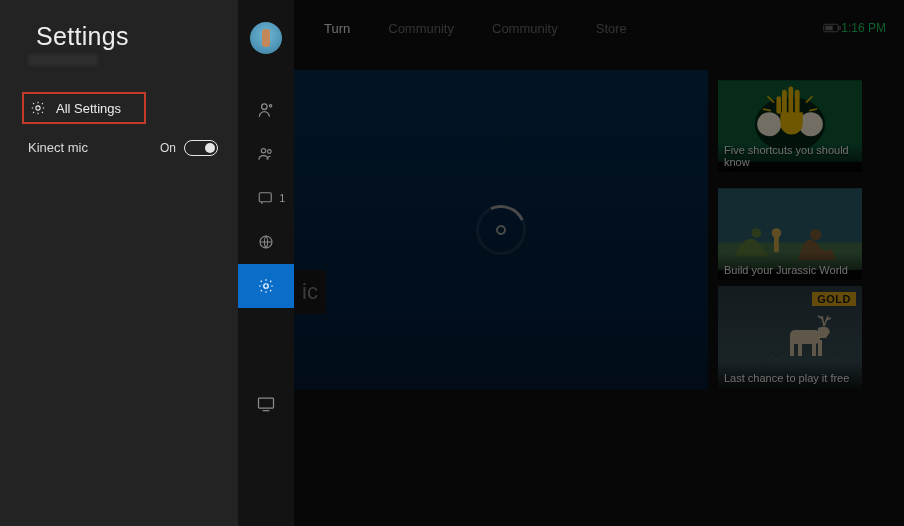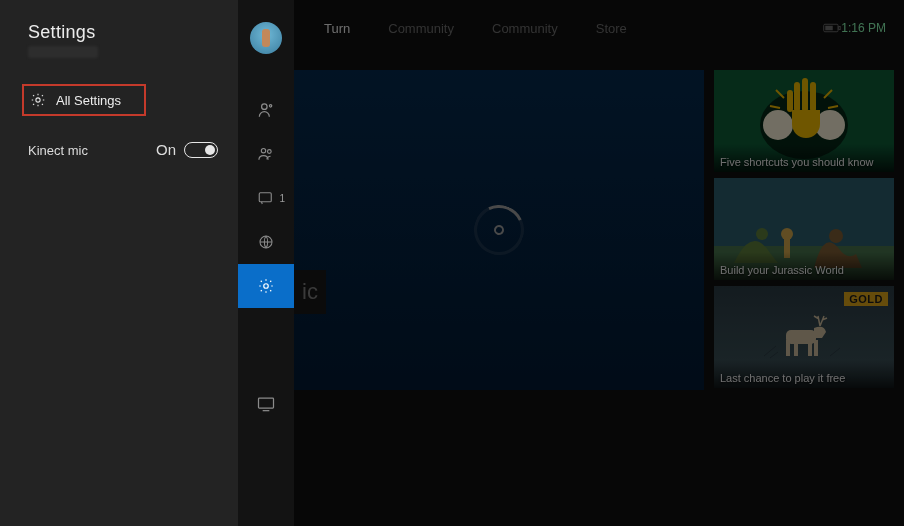--- a/index.html
+++ b/index.html
@@ -1,62 +1,62 @@
 <!DOCTYPE html>
 <html><head>
 <meta charset="utf-8">
 <style>
   * { box-sizing: border-box; margin: 0; padding: 0; }
   html, body { width: 904px; height: 526px; font-family: "Segoe UI", Arial, sans-serif; background: #0a0a0a; overflow: hidden; }
   .root { display: flex; width: 100%; height: 100%; }
 
   
   .settings-panel { width: 238px; height: 100%; background: #232323; color: #ededed; padding: 22px 0 0 0; position: relative; }
-  .settings-title { font-size: 18px; font-weight: 300; padding-left: 28px; letter-spacing: 0.3px; }
+  .settings-title { font-size: 25px; font-weight: 300; padding-left: 36px; letter-spacing: 0.3px; }
   .settings-sub-blur { margin: 3px 0 0 28px; width: 70px; height: 12px; background: #2d2d2d; filter: blur(1px); border-radius: 2px; }
 
   .all-settings { display: flex; align-items: center; gap: 10px; margin: 26px 0 0 22px; width: 124px; padding: 6px 0 6px 6px; border: 2px solid #c43a2b; }
   .all-settings .lbl { font-size: 13px; font-weight: 300; }
 
-  .row { display: flex; align-items: flex-end; padding: 0 20px 0 28px; margin-top: 14px; height: 26px; font-size: 13px; font-weight: 300; color: #dcdcdc; }
+  .row { display: flex; align-items: flex-start; padding: 0 20px 0 28px; margin-top: 14px; height: 26px; font-size: 13px; font-weight: 300; color: #dcdcdc; }
   .row.kinect { justify-content: space-between; margin-top: 16px; }
   .row .icon-slot { width: 18px; display: inline-flex; justify-content: center; margin-right: 10px; }
 
   .toggle-wrap { display: flex; align-items: center; gap: 8px; }
-  .toggle-label { font-size: 15px; margin-left: 16px; }
+  .toggle-label { font-size: 12px; margin-left: 16px; }
   .toggle { width: 34px; height: 16px; border-radius: 9px; border: 1.5px solid #e6e6e6; position: relative; background: transparent; }
   .toggle .knob { position: absolute; right: 2px; top: 2px; width: 10px; height: 10px; border-radius: 50%; background: #e6e6e6; }
 
   
   .rail { width: 56px; height: 100%; background: #131313; display: flex; flex-direction: column; align-items: center; padding-top: 22px; gap: 0; }
   .rail .avatar { width: 32px; height: 32px; border-radius: 50%; background: radial-gradient(circle at 50% 40%, #6fb8d6 0%, #3b7ea0 100%); display: flex; align-items: center; justify-content: center; margin-bottom: 34px; }
   .rail .avatar-inner { width: 8px; height: 18px; border-radius: 3px; background: #c2885a; }
   .rail .rail-item { width: 56px; height: 44px; display: flex; align-items: center; justify-content: center; color: #8b8b8b; position: relative; }
   .rail .rail-item.active { background: #0a6ec9; color: #fff; }
   .rail .badge { position: absolute; right: 9px; top: 50%; transform: translateY(-50%); font-size: 10px; color: #9d9d9d; }
   .rail-spacer { flex: 1; }
 
   
   .main { flex: 1; height: 100%; position: relative; background: #0f0f0f; }
   .topnav { display: flex; align-items: center; height: 56px; padding-left: 30px; color: #6b6b6b; font-size: 13px; }
   .topnav .nav-item { margin-right: 38px; font-weight: 300; }
   .topnav .nav-item.active { color: #e2e2e2; }
   .topnav .spacer { flex: 1; }
-  .clock-area { display: flex; align-items: center; gap: 0; padding-right: 18px; color: #86efac; font-size: 12px; }
+  .clock-area { display: flex; align-items: center; gap: 0; padding-right: 18px; color: #22c55e; font-size: 12px; }
 
   .overlay-dim { position: absolute; inset: 0; background: rgba(0,0,0,0.52); pointer-events: none; z-index: 5; }
 
   .content { position: absolute; top: 70px; left: 0; right: 10px; display: flex; gap: 10px; z-index: 1; }
   .hero { width: 414px; height: 320px; background: linear-gradient(#06294b, #031a33); display: flex; align-items: center; justify-content: center; position: relative; }
   .hero .spinner { width: 50px; height: 50px; border-radius: 50%; border: 3px solid rgba(160,160,160,0.15); border-top-color: #9a9a9a; transform: rotate(20deg); position: relative; }
   .hero .spinner .dot { position: absolute; left: 50%; top: 50%; transform: translate(-50%,-50%); width: 10px; height: 10px; border: 2px solid #9a9a9a; border-radius: 50%; }
   .ic-box { position: absolute; left: 0; top: 270px; width: 32px; height: 44px; background: #181818; color: #7a7a7a; font-size: 22px; display: flex; align-items: center; justify-content: center; font-weight: 300; z-index: 2; }
 
   .cards { display: flex; flex-direction: column; gap: 6px; }
-  .card { width: 180px; height: 102px; background-size: cover; background-position: center; position: relative; overflow: hidden; text-decoration: underline; }
+  .card { width: 144px; height: 102px; background-size: cover; background-position: center; position: relative; overflow: hidden; text-decoration: underline; }
   .card .shade { position: absolute; left:0; right:0; bottom:0; height: 28px; background: linear-gradient(transparent, rgba(0,0,0,0.75)); }
   .card .caption { position: absolute; left: 6px; bottom: 4px; font-size: 11px; color: #e8e8e8; text-shadow: 0 1px 2px #000; font-weight: 300; }
   .card1-svg { width:100%; height:100%; }
   .card2-svg { width:100%; height:100%; }
   .card3-bg { width:100%; height:100%; background: linear-gradient(#2a3a42,#3c5158); position: relative; }
   .gold-tag { position: absolute; top: 6px; right: 6px; background: #d6a017; color: #1a1a1a; font-size: 11px; font-weight: 700; padding: 1px 5px; border-radius: 0; letter-spacing: 0.5px; }
   .deer { position: absolute; left: 50px; bottom: 26px; }
 
   svg { display: block; }
 </style>

